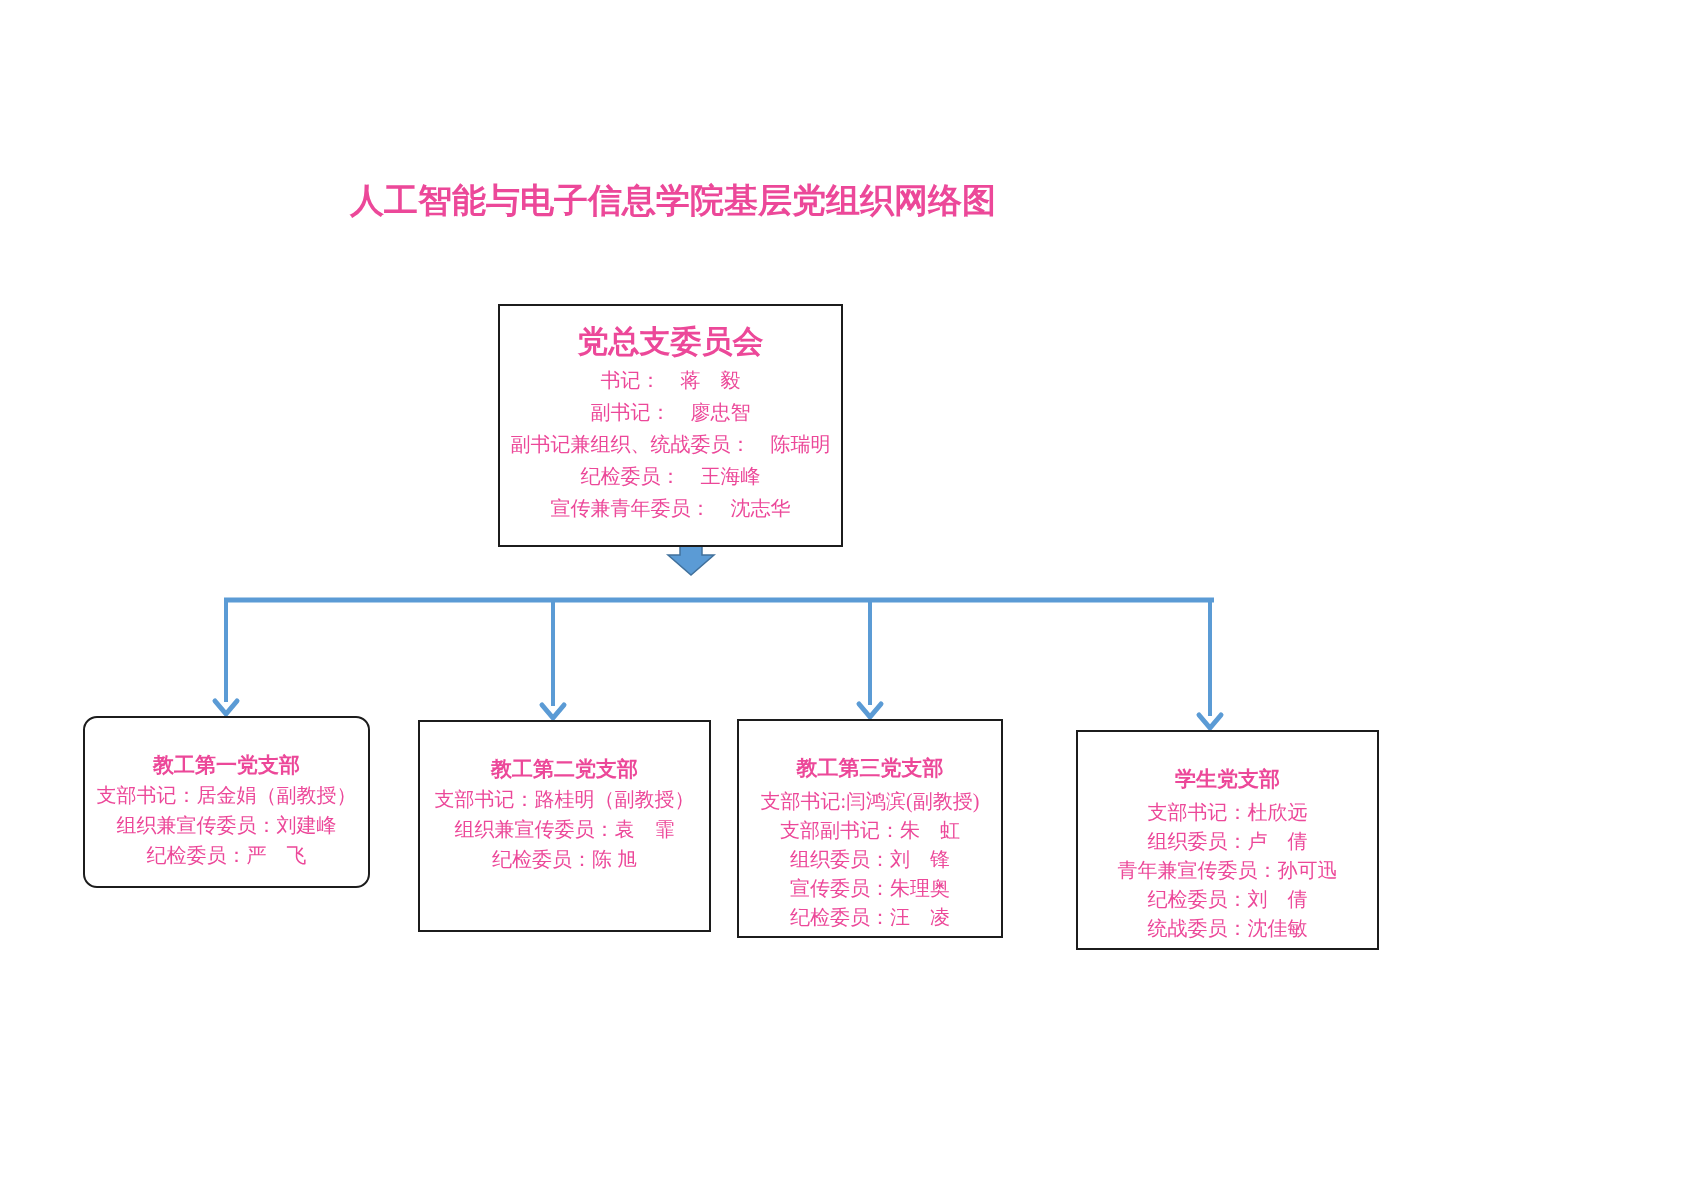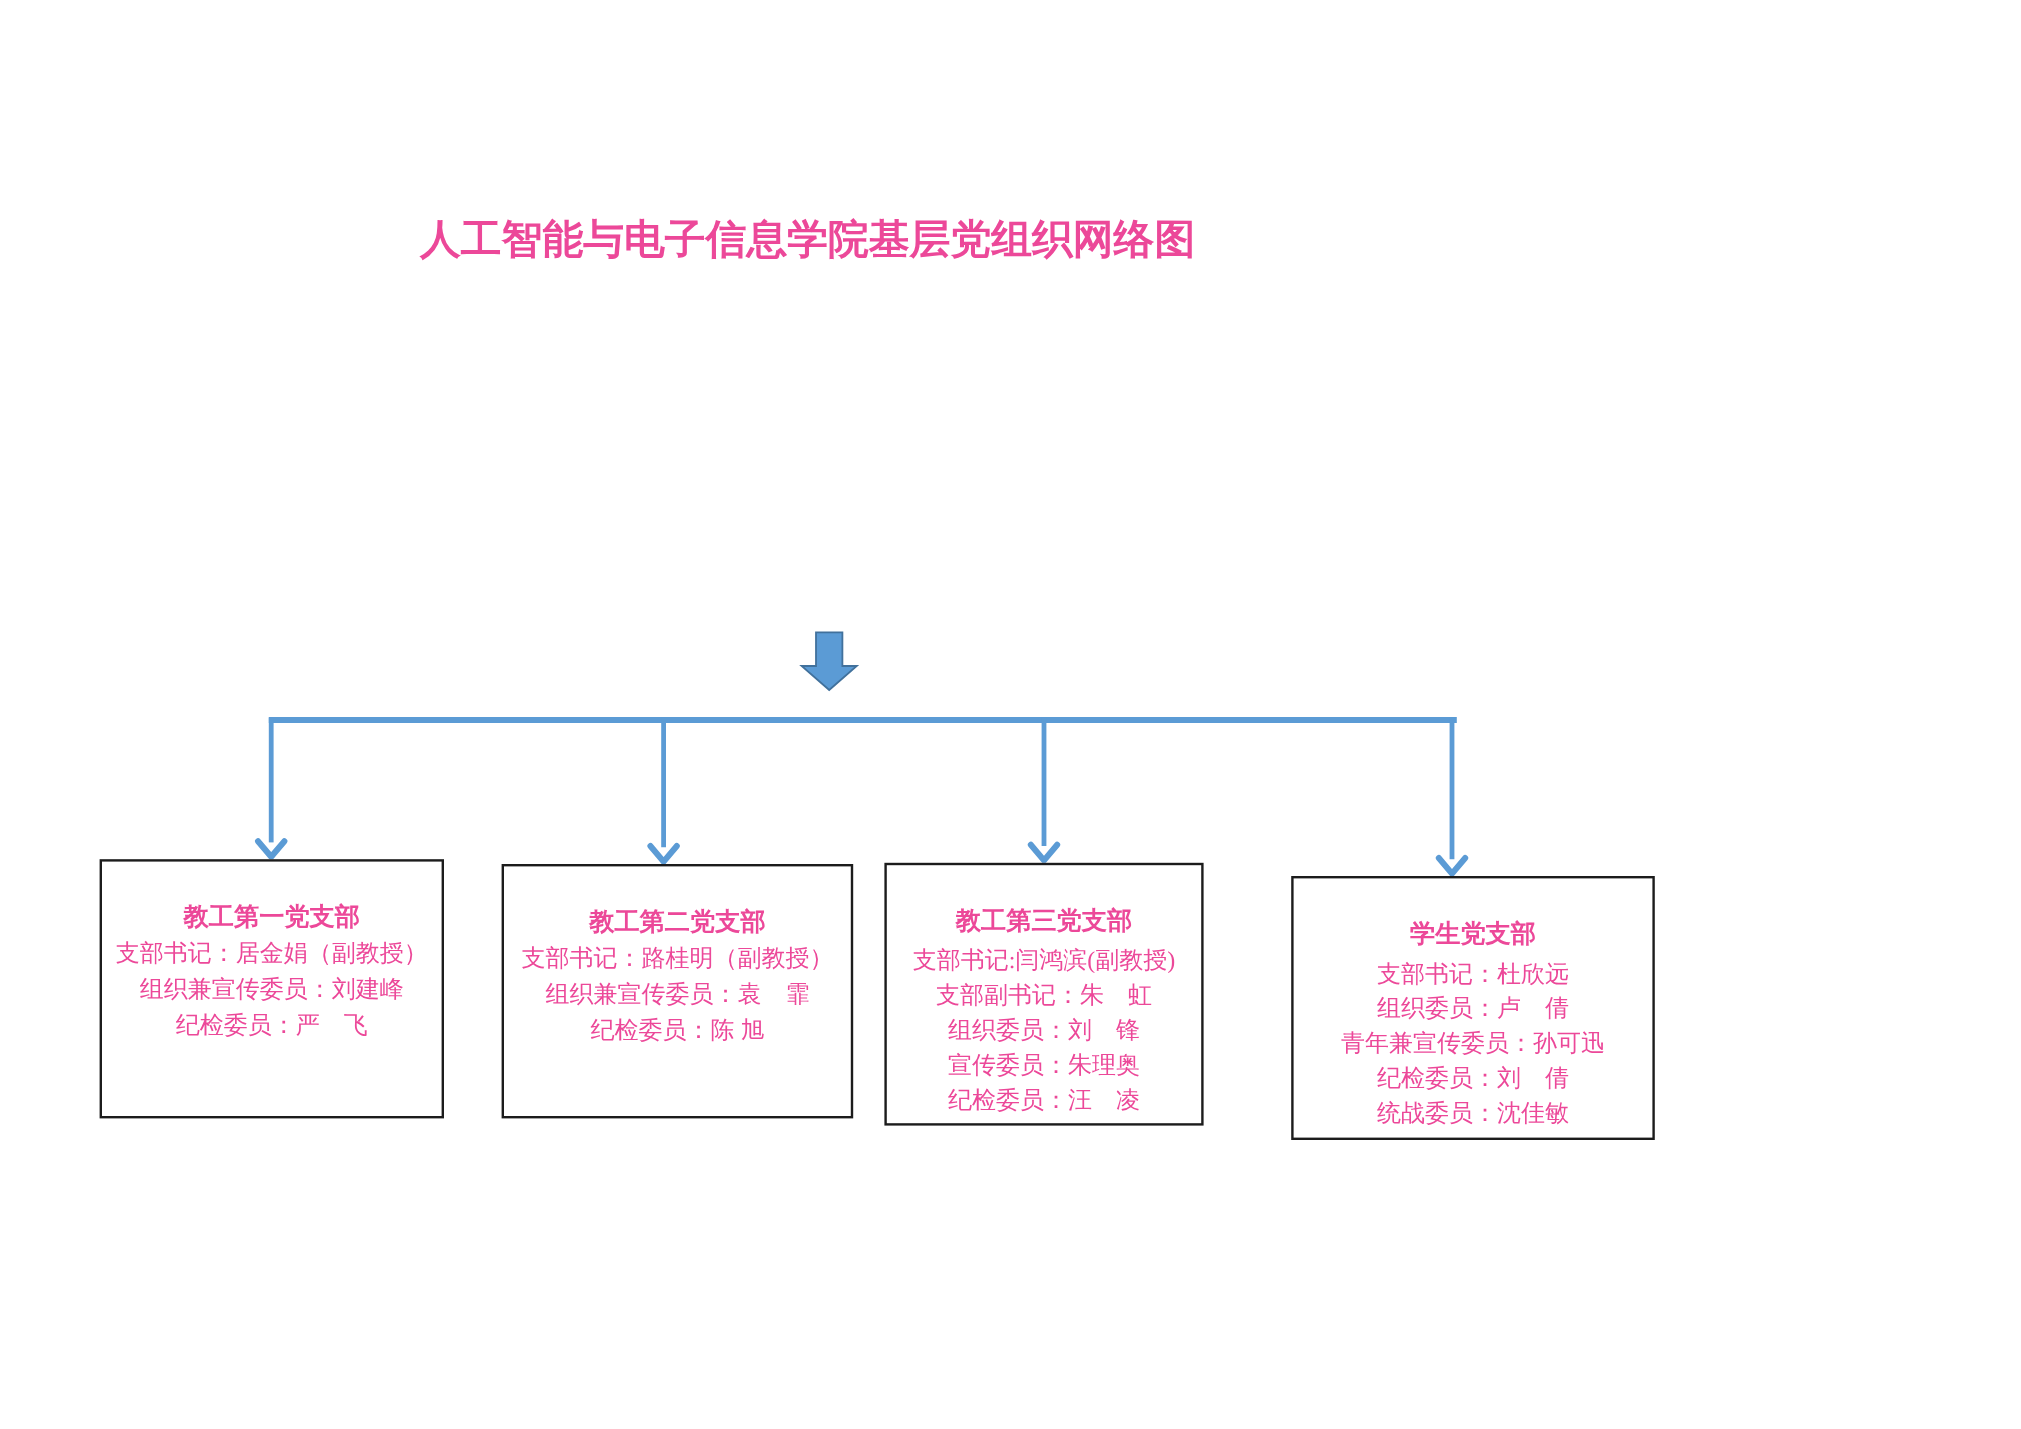--- a/index.html
+++ b/index.html
@@ -62,21 +62,21 @@
     font-family: "Liberation Sans", sans-serif;
     font-weight: bold;
     font-size: 21px;
     line-height: 30px;
   }
   .branch .line {
     font-size: 20px;
     line-height: 30px;
     white-space: nowrap;
   }
-  .branch-1 { left: 83px;   top: 716px; width: 287px; height: 216px; }
+  .branch-1 { left: 83px;   top: 716px; width: 287px; height: 172px; border-radius: 14px; }
   .branch-2 { left: 418px;  top: 720px; width: 293px; height: 212px; }
   .branch-3 { left: 737px;  top: 719px; width: 266px; height: 219px; text-align: center; }
   .branch-4 { left: 1059px; top: 730px; width: 303px; height: 220px; margin-left: 17px; }
   .branch-3 .line, .branch-4 .line { line-height: 29px; }
   .branch-3 .lines, .branch-4 .lines { margin-top: 4px; }
 </style>
 </head>
 <body>
 
 <div id="canvas">
@@ -95,20 +95,30 @@
     <line x1="553" y1="598" x2="553" y2="706" stroke-width="4" stroke="#5B9BD5"></line>
     <path d="M542,705 L553,718 L564,705" fill="none" stroke-width="5" stroke-linecap="round" stroke="#5B9BD5"></path>
 
     <line x1="870" y1="598" x2="870" y2="705" stroke-width="4" stroke="#5B9BD5"></line>
     <path d="M859,704 L870,717 L881,704" fill="none" stroke-width="5" stroke-linecap="round" stroke="#5B9BD5"></path>
 
     <line x1="1210" y1="598" x2="1210" y2="716" stroke-width="4" stroke="#5B9BD5"></line>
     <path d="M1199,715 L1210,728 L1221,715" fill="none" stroke-width="5" stroke-linecap="round" stroke="#5B9BD5"></path>
   </svg>
 
+  <div class="box committee">
+    <div class="box-title">党总支委员会</div>
+    <div class="lines">
+      <div class="line">书记：　蒋　毅</div>
+      <div class="line">副书记：　廖忠智</div>
+      <div class="line">副书记兼组织、统战委员：　陈瑞明</div>
+      <div class="line">纪检委员：　王海峰</div>
+      <div class="line">宣传兼青年委员：　沈志华</div>
+    </div>
+  </div>
 
   <div class="box branch branch-1">
     <div class="box-title">教工第一党支部</div>
     <div class="lines">
       <div class="line">支部书记：居金娟（副教授）</div>
       <div class="line">组织兼宣传委员：刘建峰</div>
       <div class="line">纪检委员：严　飞</div>
     </div>
   </div>
 

